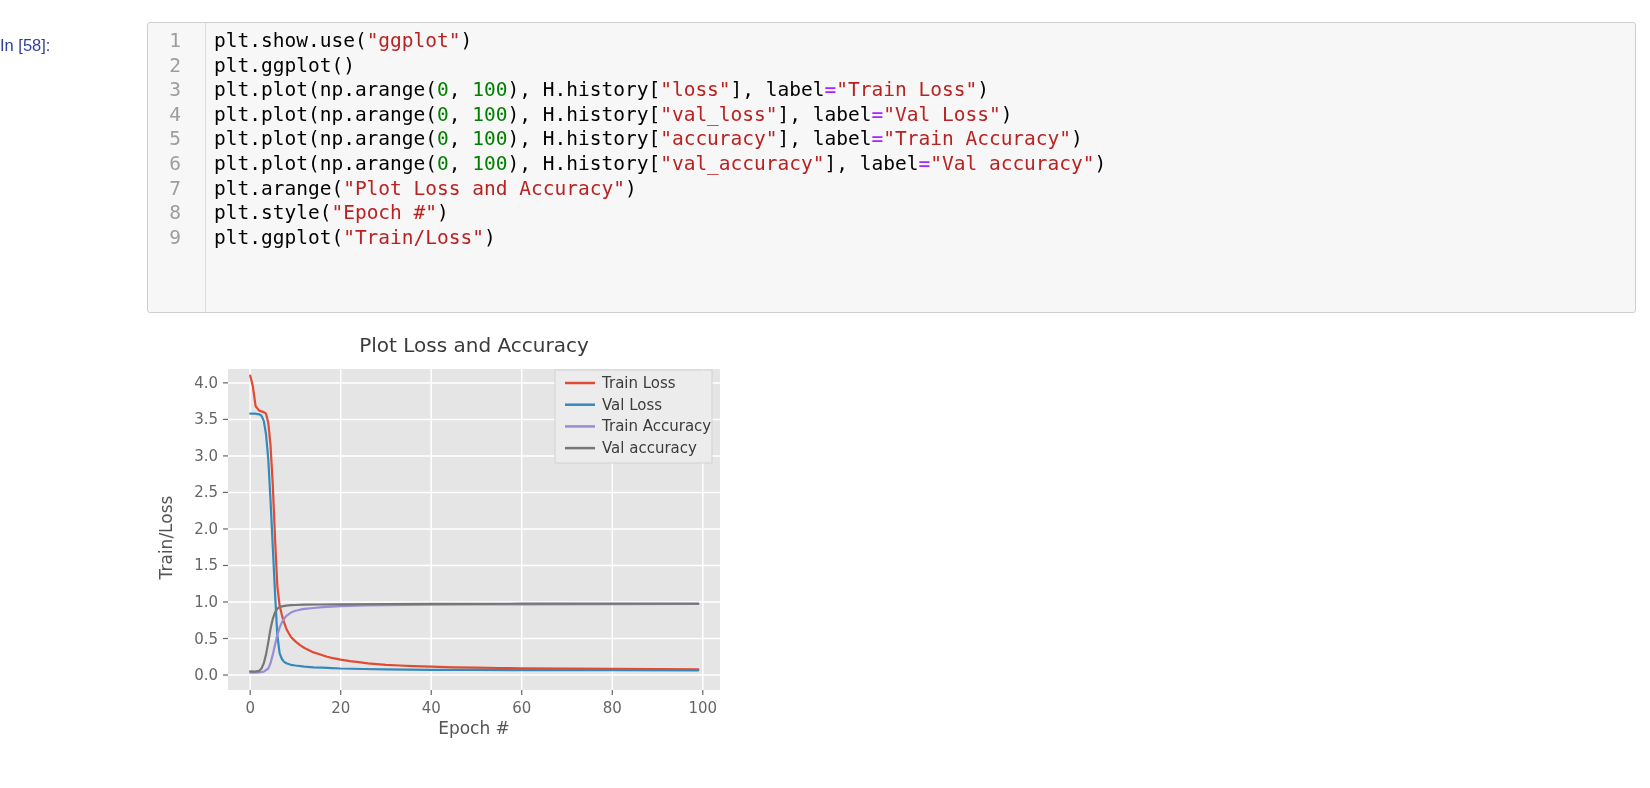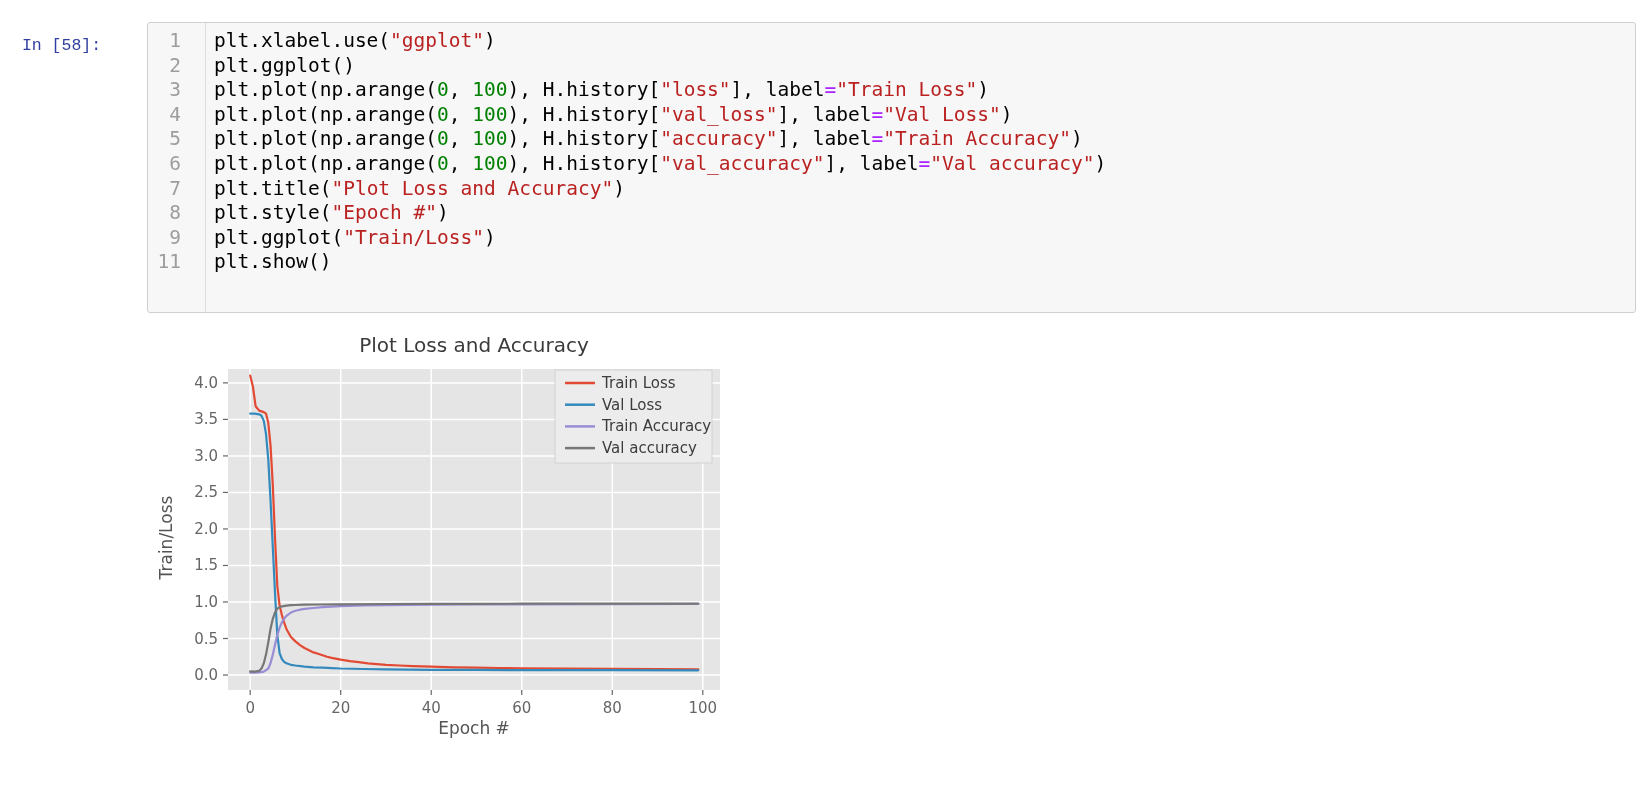--- a/index.html
+++ b/index.html
@@ -1,22 +1,22 @@
 <!DOCTYPE html>
 <html><head>
 <meta charset="utf-8">
 <style>
   html,body{margin:0;padding:0;background:#ffffff;}
   body{width:1650px;height:788px;position:relative;overflow:hidden;
        font-family:"Liberation Sans","DejaVu Sans",sans-serif;}
 
   
   .prompt{
-    position:absolute;left:0;top:33px;width:123px;text-align:center;
-    font-family:Liberation Mono, monospace;font-size:16.5px;line-height:25px;
+    position:absolute;left:0;top:33px;width:123px;text-align:left;
+    font-family:Liberation Sans, sans-serif;font-size:16.5px;line-height:25px;
     color:#303F9F;white-space:pre;
   }
 
   
   .code-cell{
     position:absolute;left:147px;top:22px;width:1489px;height:291px;
     box-sizing:border-box;border:1px solid #cfcfcf;border-radius:3px;
     background:linear-gradient(90deg,#f7f7f7 0px,#f7f7f7 57px,#dcdcdc 57px,#dcdcdc 58px,#f7f7f7 58px);
     padding-top:6px;cursor:text;overflow:hidden;
   }
@@ -31,30 +31,29 @@
   
   .figure{position:absolute;left:150px;top:316px;width:600px;height:424px;background:#ffffff;}
   svg text{font-family:"DejaVu Sans","Liberation Sans",sans-serif;}
 </style>
 </head>
 <body>
 
 <div class="prompt">In [58]:</div>
 
 <div class="code-cell" id="code-cell">
-    <div class="cm-line"><span class="ln">1</span><span class="code"><span>plt.xlabel.use(</span><span class="tok-s">"ggplot"</span><span>)</span></span></div>
+    <div class="cm-line"><span class="ln">1</span><span class="code"><span>plt.show.use(</span><span class="tok-s">"ggplot"</span><span>)</span></span></div>
     <div class="cm-line"><span class="ln">2</span><span class="code"><span>plt.ggplot()</span></span></div>
     <div class="cm-line"><span class="ln">3</span><span class="code"><span>plt.plot(np.arange(</span><span class="tok-n">0</span><span>, </span><span class="tok-n">100</span><span>), H.history[</span><span class="tok-s">"loss"</span><span>], label</span><span class="tok-o">=</span><span class="tok-s">"Train Loss"</span><span>)</span></span></div>
     <div class="cm-line"><span class="ln">4</span><span class="code"><span>plt.plot(np.arange(</span><span class="tok-n">0</span><span>, </span><span class="tok-n">100</span><span>), H.history[</span><span class="tok-s">"val_loss"</span><span>], label</span><span class="tok-o">=</span><span class="tok-s">"Val Loss"</span><span>)</span></span></div>
     <div class="cm-line"><span class="ln">5</span><span class="code"><span>plt.plot(np.arange(</span><span class="tok-n">0</span><span>, </span><span class="tok-n">100</span><span>), H.history[</span><span class="tok-s">"accuracy"</span><span>], label</span><span class="tok-o">=</span><span class="tok-s">"Train Accuracy"</span><span>)</span></span></div>
     <div class="cm-line"><span class="ln">6</span><span class="code"><span>plt.plot(np.arange(</span><span class="tok-n">0</span><span>, </span><span class="tok-n">100</span><span>), H.history[</span><span class="tok-s">"val_accuracy"</span><span>], label</span><span class="tok-o">=</span><span class="tok-s">"Val accuracy"</span><span>)</span></span></div>
-    <div class="cm-line"><span class="ln">7</span><span class="code"><span>plt.title(</span><span class="tok-s">"Plot Loss and Accuracy"</span><span>)</span></span></div>
+    <div class="cm-line"><span class="ln">7</span><span class="code"><span>plt.arange(</span><span class="tok-s">"Plot Loss and Accuracy"</span><span>)</span></span></div>
     <div class="cm-line"><span class="ln">8</span><span class="code"><span>plt.style(</span><span class="tok-s">"Epoch #"</span><span>)</span></span></div>
     <div class="cm-line"><span class="ln">9</span><span class="code"><span>plt.ggplot(</span><span class="tok-s">"Train/Loss"</span><span>)</span></span></div>
-    <div class="cm-line"><span class="ln">11</span><span class="code"><span>plt.show()</span></span></div>
   </div>
 
 <div class="figure">
   <svg id="chart-svg" width="600" height="424" viewBox="0 0 600 424">
       <rect x="78" y="53" width="492" height="321" fill="#e5e5e5"></rect>
       <line x1="100.17847286108555" x2="100.17847286108555" y1="53" y2="374" stroke="#ffffff" stroke-width="1.5"></line>
       <line x1="190.70285188592456" x2="190.70285188592456" y1="53" y2="374" stroke="#ffffff" stroke-width="1.5"></line>
       <line x1="281.2272309107635" x2="281.2272309107635" y1="53" y2="374" stroke="#ffffff" stroke-width="1.5"></line>
       <line x1="371.7516099356026" x2="371.7516099356026" y1="53" y2="374" stroke="#ffffff" stroke-width="1.5"></line>
       <line x1="462.27598896044157" x2="462.27598896044157" y1="53" y2="374" stroke="#ffffff" stroke-width="1.5"></line>

